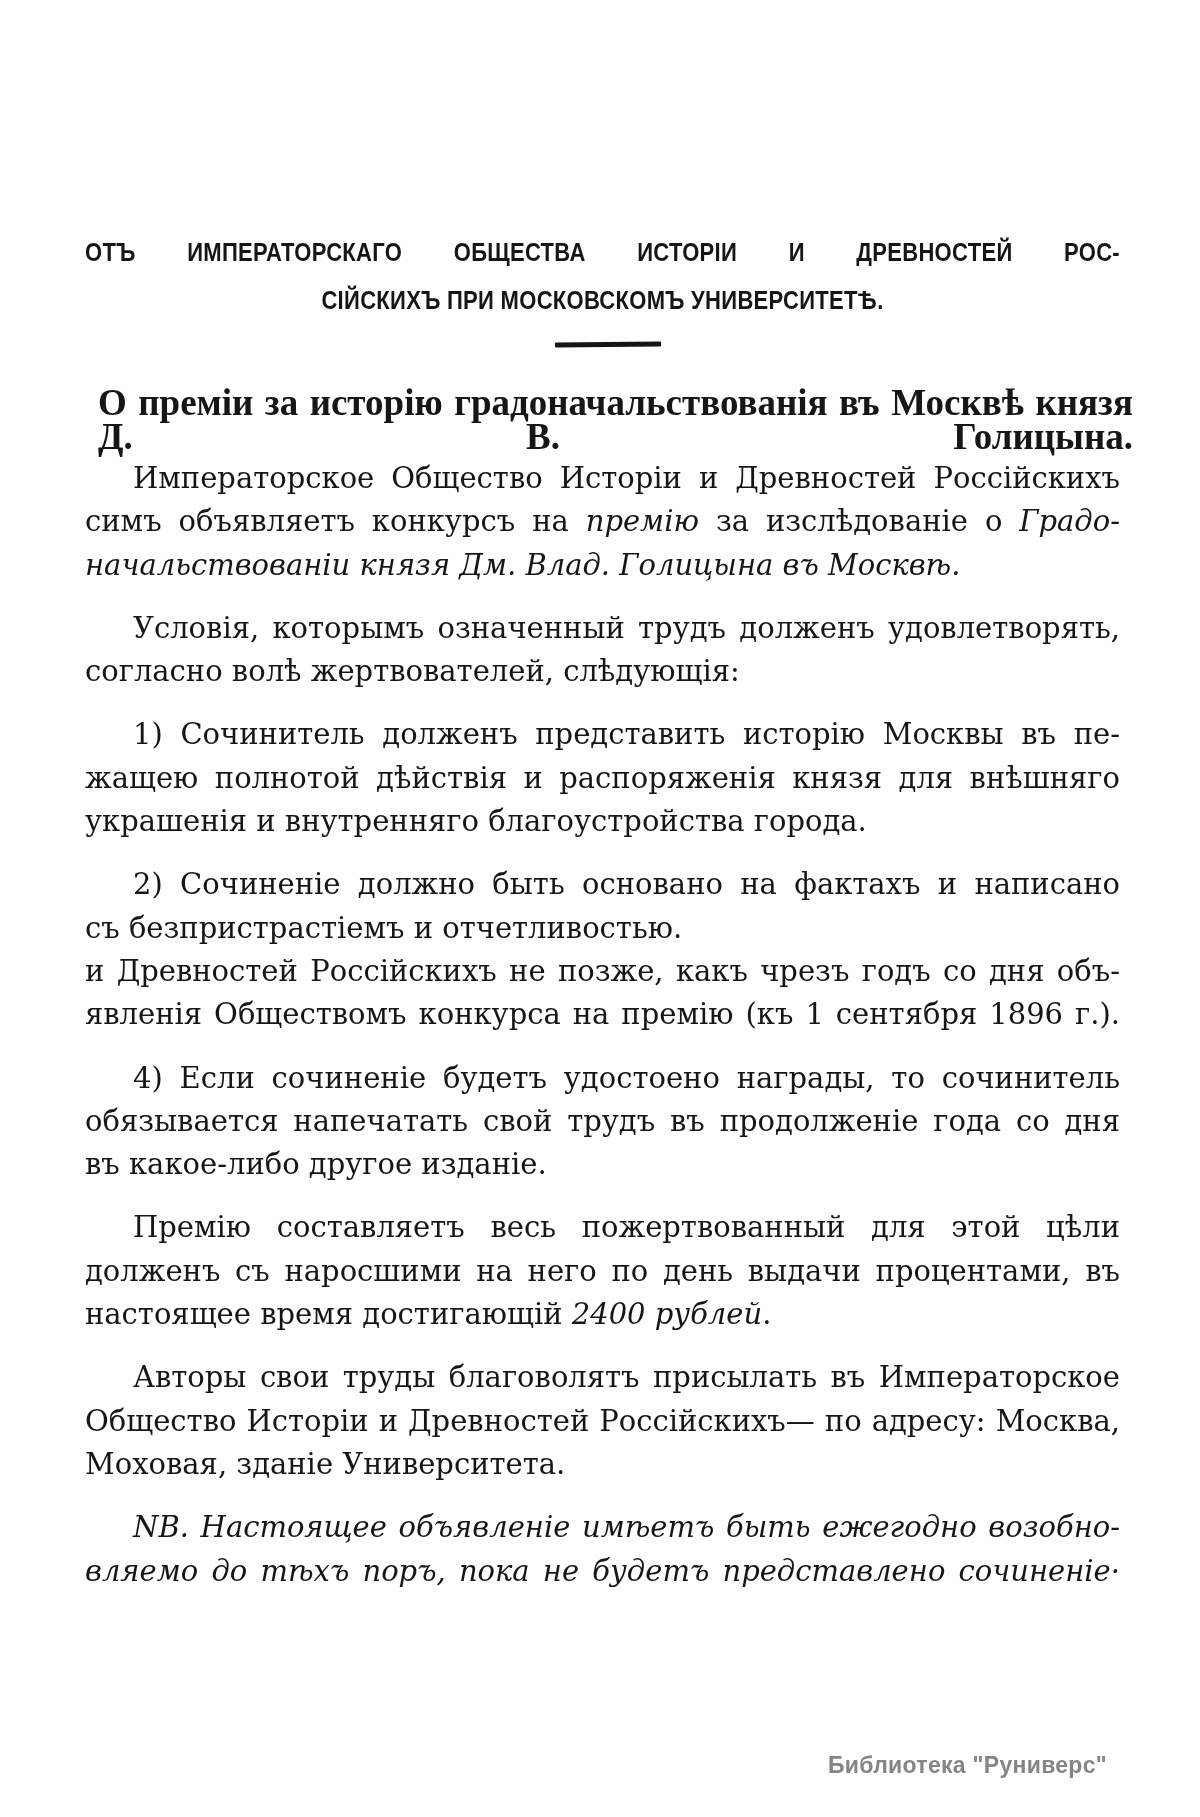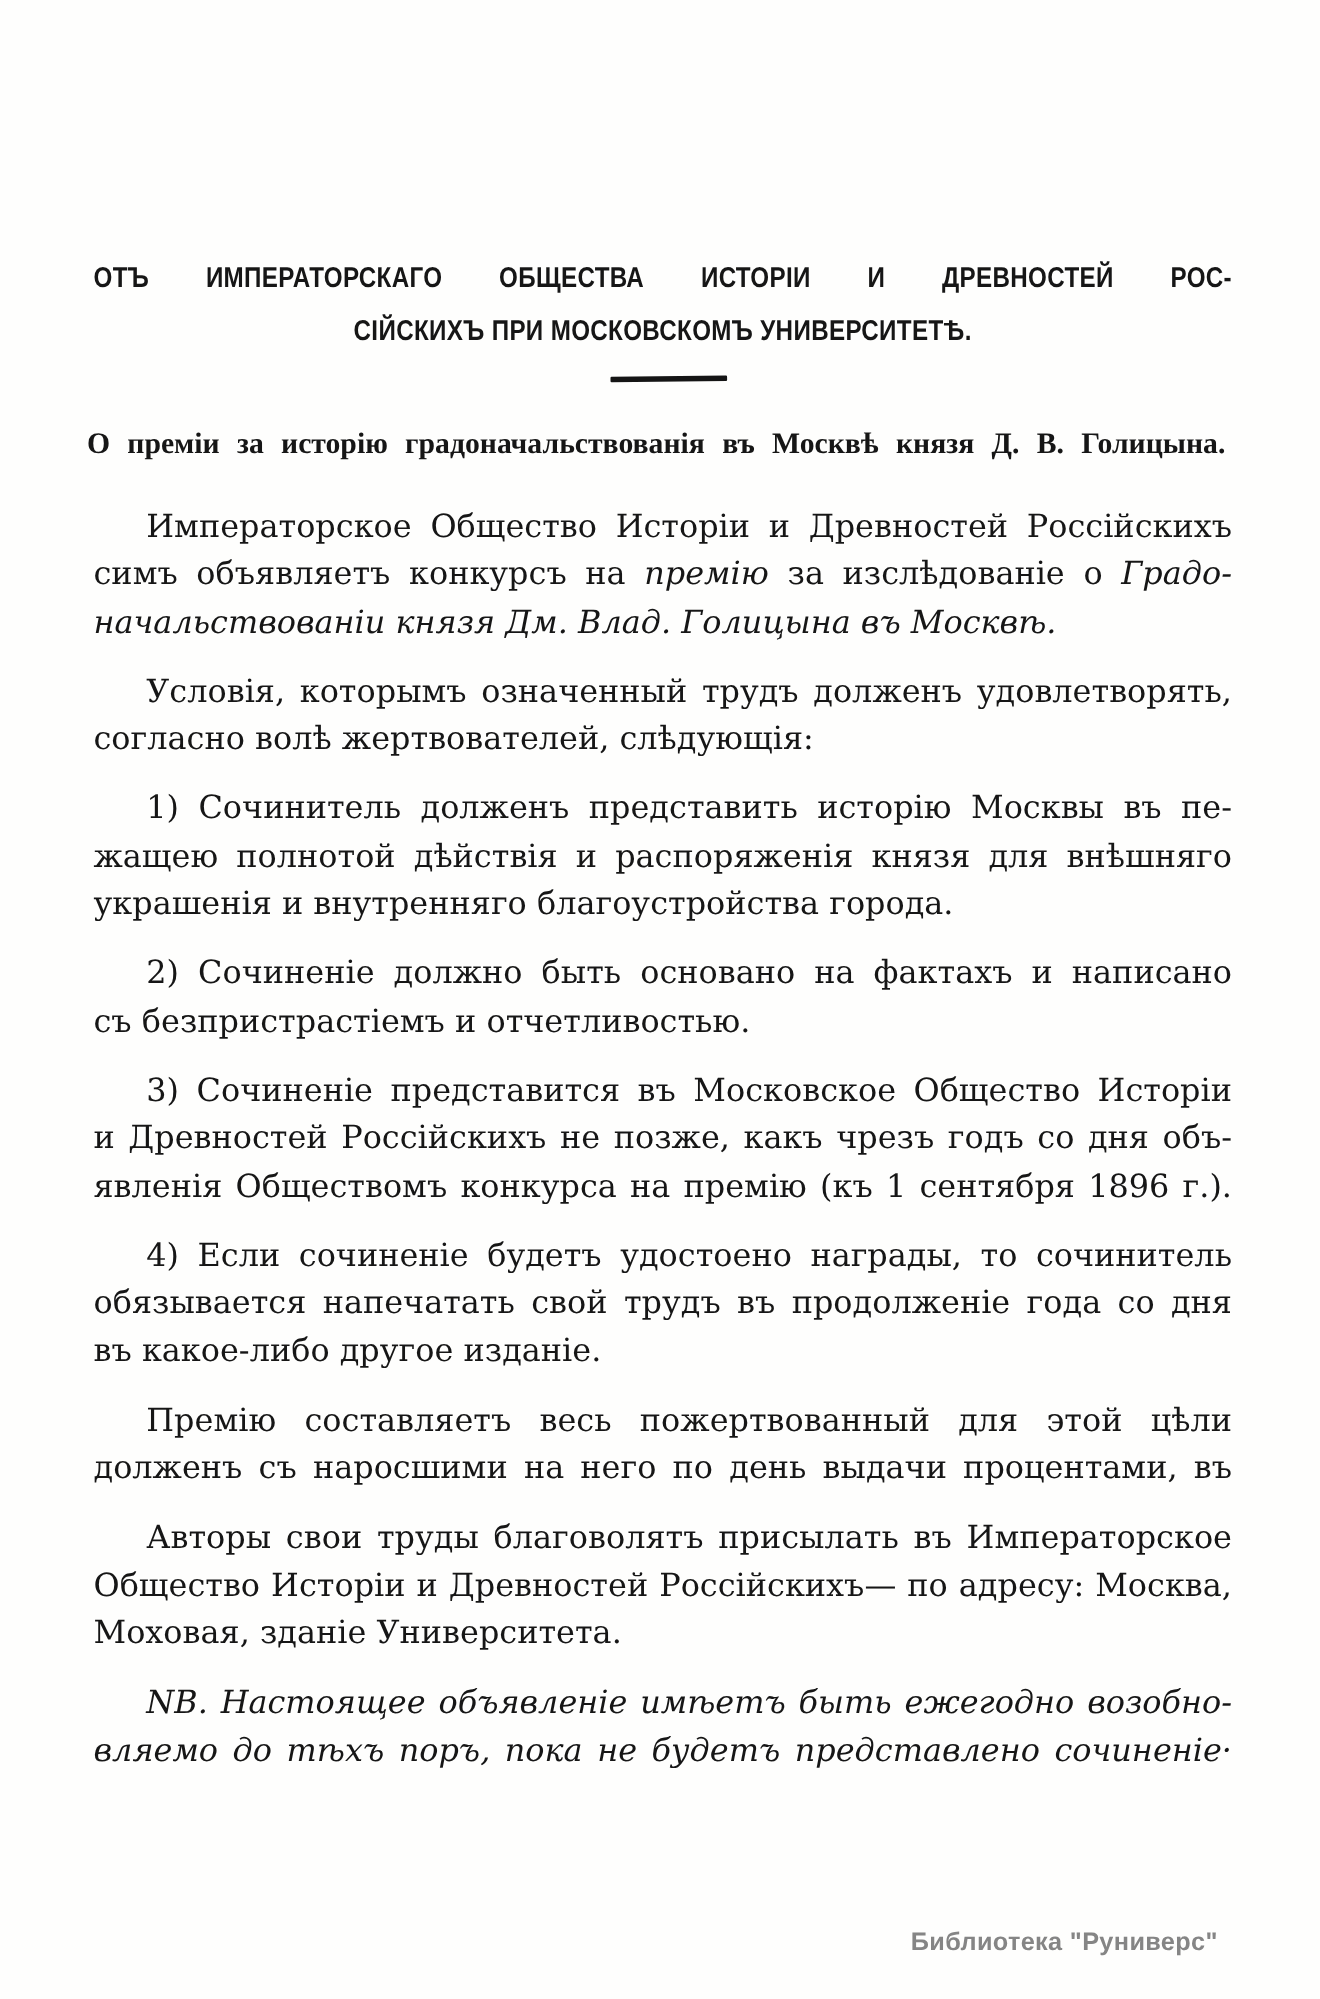--- a/index.html
+++ b/index.html
@@ -20,23 +20,23 @@
   .mline { line-height:42px; transform:scaleY(1.18); transform-origin:50% 0%; }
   .mline1 { text-align:justify; text-align-last:justify; -moz-text-align-last:justify; }
   .mline2 { text-align:center; margin-top:6px; }
   
   .rule {
     position:absolute; left:555px; top:342px; width:106px; height:5px;
     background:#151515; transform:rotate(-0.6deg); border-radius:1px;
   }
   
   .subtitle {
-    position:absolute; left:79px; top:386px; width:1035px;
+    position:absolute; left:98px; top:386px; width:1035px;
     font-family:"Liberation Serif","DejaVu Serif",serif;
-    font-weight:700; font-size:27px; line-height:34px;
+    font-weight:700; font-size:37px; line-height:34px;
     text-align:justify; text-align-last:justify; -moz-text-align-last:justify;
   }
   
   .bodytext {
     position:absolute; left:85px; top:437px; width:1035px;
     font-size:29px; line-height:43.3px;
   }
   .ln { text-align:justify; text-align-last:left; -moz-text-align-last:left; white-space:normal; }
   .jl { text-align-last:justify; -moz-text-align-last:justify; }
   .ind { text-indent:48px;margin-top:20px; }
@@ -67,28 +67,28 @@
     <div class="ln jl ind"><span>Императорское Общество Исторіи и Древностей Россійскихъ</span></div>
     <div class="ln jl"><span>симъ объявляетъ конкурсъ на </span><span class="it">премію</span><span> за изслѣдованіе о </span><span class="it">Градо-</span></div>
     <div class="ln it"><span>начальствованіи князя Дм. Влад. Голицына въ Москвѣ.</span></div>
     <div class="ln jl ind"><span>Условія, которымъ означенный трудъ долженъ удовлетворять,</span></div>
     <div class="ln"><span>согласно волѣ жертвователей, слѣдующія:</span></div>
     <div class="ln jl ind"><span>1) Сочинитель долженъ представить исторію Москвы въ пе-</span></div>
     <div class="ln jl"><span>жащею полнотой дѣйствія и распоряженія князя для внѣшняго</span></div>
     <div class="ln"><span>украшенія и внутренняго благоустройства города.</span></div>
     <div class="ln jl ind"><span>2) Сочиненіе должно быть основано на фактахъ и написано</span></div>
     <div class="ln"><span>съ безпристрастіемъ и отчетливостью.</span></div>
-    <div class="ln jl ind"><span>3) Сочиненіе представится въ Московское Общество Исторіи</span></div>
     <div class="ln jl"><span>и Древностей Россійскихъ не позже, какъ чрезъ годъ со дня объ-</span></div>
     <div class="ln jl"><span>явленія Обществомъ конкурса на премію (къ 1 сентября 1896 г.).</span></div>
     <div class="ln jl ind"><span>4) Если сочиненіе будетъ удостоено награды, то сочинитель</span></div>
     <div class="ln jl"><span>обязывается напечатать свой трудъ въ продолженіе года со дня</span></div>
     <div class="ln"><span>въ какое-либо другое изданіе.</span></div>
     <div class="ln jl ind"><span>Премію составляетъ весь пожертвованный для этой цѣли</span></div>
     <div class="ln jl"><span>долженъ съ наросшими на него по день выдачи процентами, въ</span></div>
+    <div class="ln"><span>настоящее время достигающій </span><span class="it">2400 рублей</span><span>.</span></div>
     <div class="ln jl ind"><span>Авторы свои труды благоволятъ присылать въ Императорское</span></div>
     <div class="ln jl"><span>Общество Исторіи и Древностей Россійскихъ— по адресу: Москва,</span></div>
     <div class="ln"><span>Моховая, зданіе Университета.</span></div>
     <div class="ln jl ind it"><span>NB. Настоящее объявленіе имѣетъ быть ежегодно возобно-</span></div>
     <div class="ln jl it"><span>вляемо до тѣхъ поръ, пока не будетъ представлено сочиненіе·</span></div>
   </div>
 
   <div class="watermark">Библиотека "Руниверс"</div>
 
 </div>

